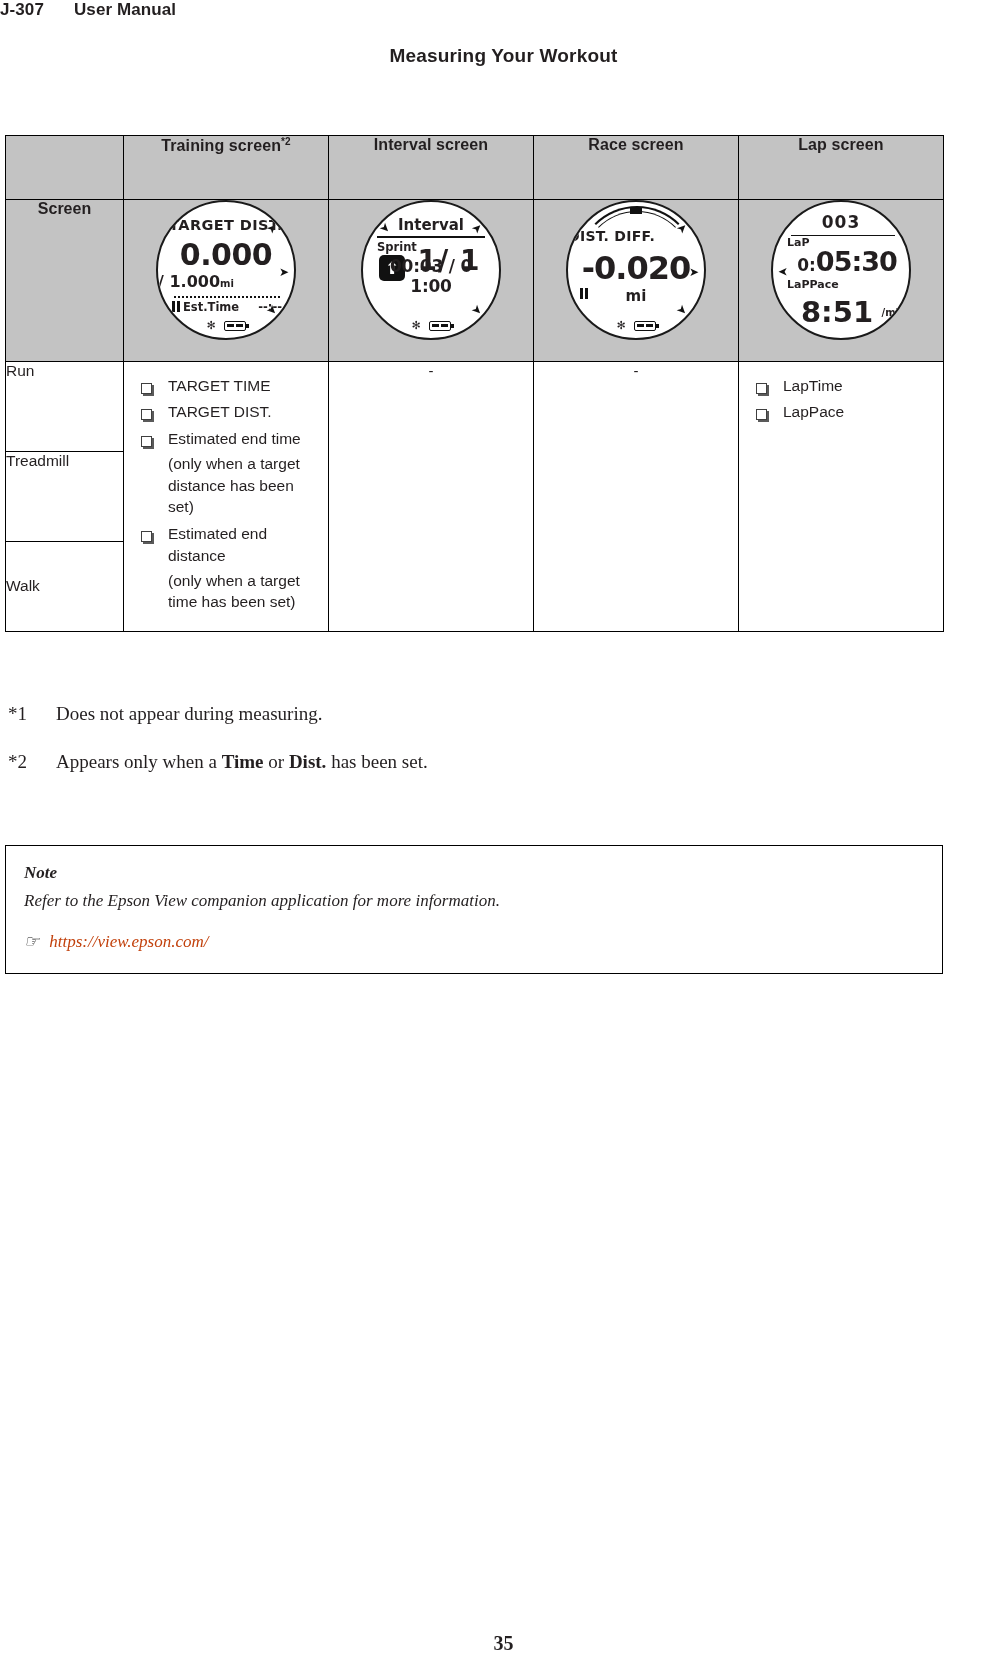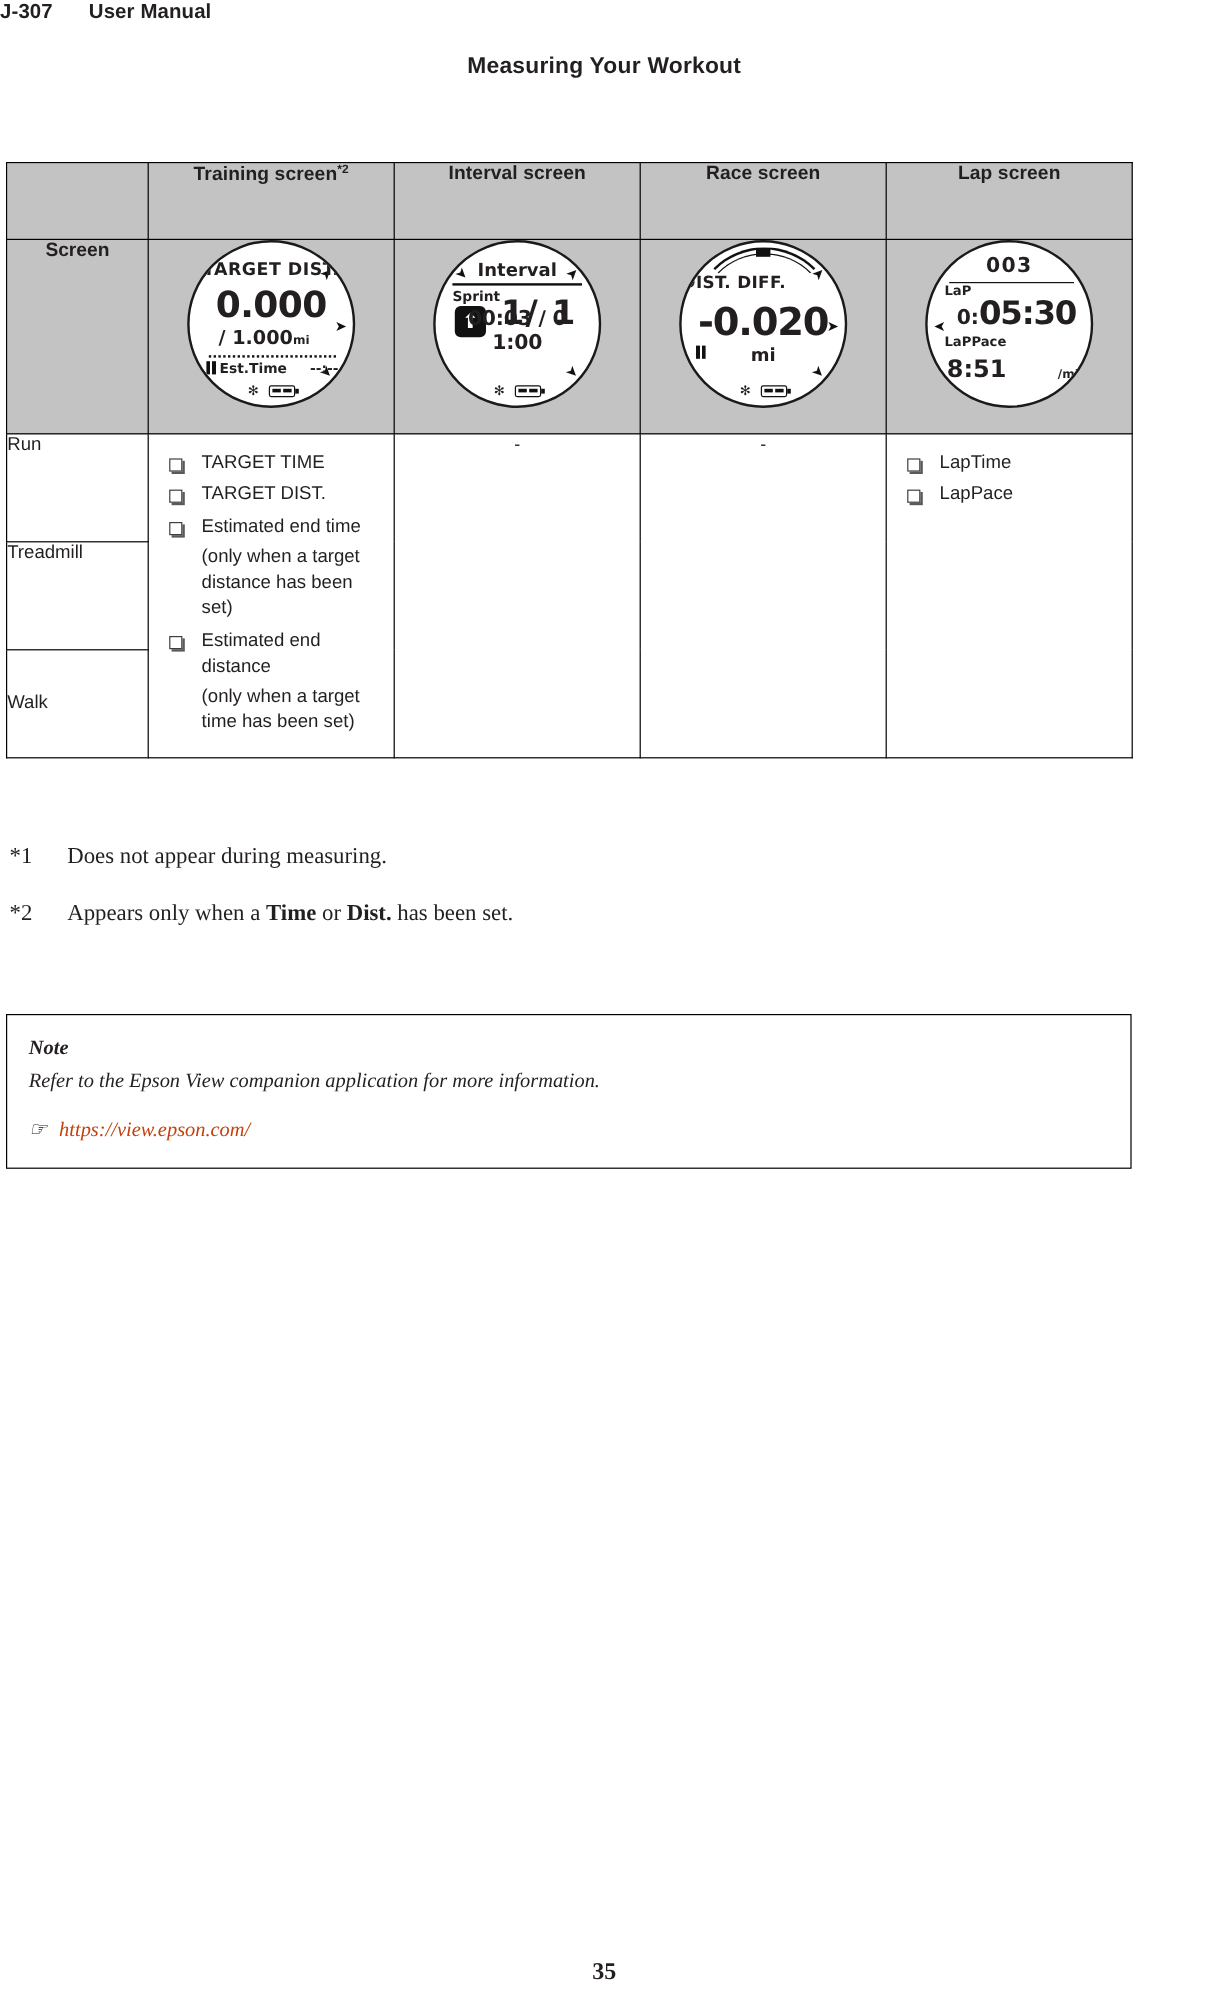--- a/index.html
+++ b/index.html
@@ -148,21 +148,21 @@
     letter-spacing: .4px;
   }
   .wf-big {
     position: absolute; top: 35px; left: 0; right: 0;
     text-align: center;
     font-size: 30px; font-weight: 700;
     letter-spacing: -.5px;
   }
   .wf-sub {
     position: absolute; top: 70px; left: 0; right: 12px;
-    text-align: center;
+    text-align: left;
     font-size: 16px; font-weight: 700;
   }
   .wf-sub .unit { font-size: 10px; }
   .wf-dotline {
     position: absolute; top: 94px; left: 16px; right: 14px;
     border-top: 2px dotted #111;
   }
   .wf-foot {
     position: absolute; top: 98px; left: 14px; right: 12px;
     display: flex; align-items: flex-end; justify-content: space-between;
@@ -259,21 +259,21 @@
   .lp-rule { position: absolute; top: 33px; left: 18px; right: 14px; border-top: 1.8px solid #111; }
   .lp-lab1 { position: absolute; top: 34px; left: 14px; font-size: 11px; font-weight: 600; }
   .lp-time {
     position: absolute; top: 44px; left: 18px; right: 6px;
     text-align: center; font-size: 17px; font-weight: 700;
   }
   .lp-time .big { font-size: 27px; letter-spacing: -1px; }
   .lp-lab2 { position: absolute; top: 76px; left: 14px; font-size: 11px; font-weight: 600; }
   .lp-pace {
     position: absolute; top: 93px; left: 16px; right: 24px;
-    text-align: left; font-size: 20px; font-weight: 700;
+    text-align: center; font-size: 29px; font-weight: 700;
   }
   .lp-permi {
     position: absolute; bottom: 20px; right: 10px;
     font-size: 10px; font-weight: 600;
   }
 
   
   .footnotes {
     position: absolute;
     top: 703px; left: 8px;

